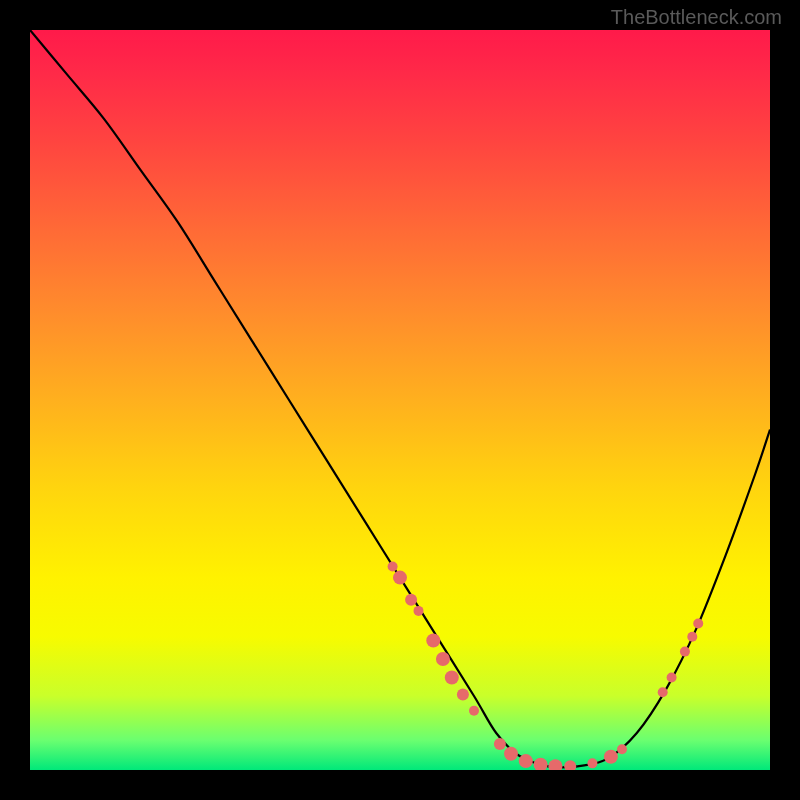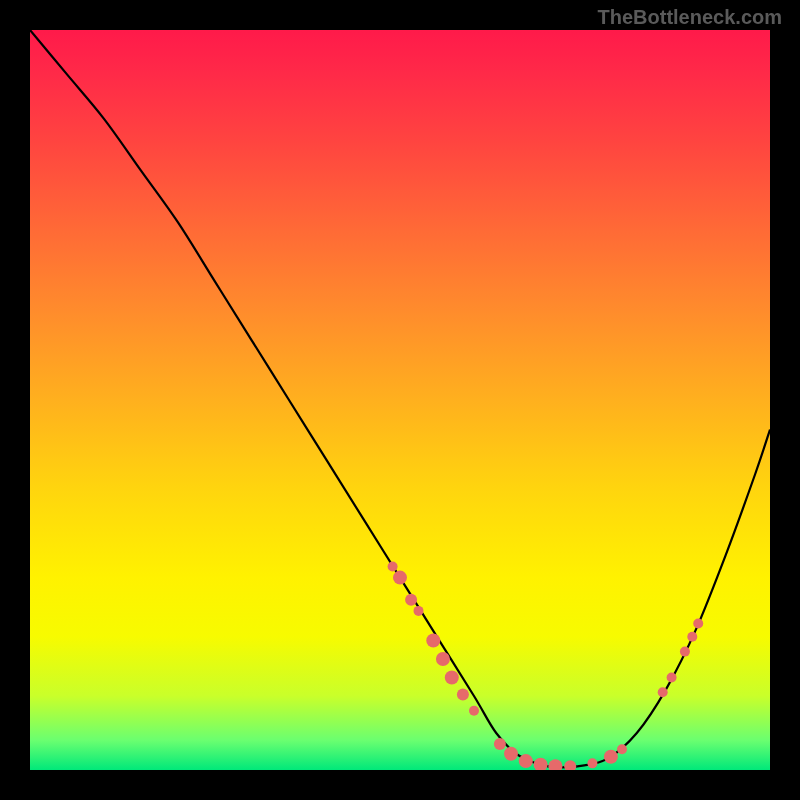--- a/index.html
+++ b/index.html
@@ -5,21 +5,21 @@
   * { margin: 0; padding: 0; box-sizing: border-box; }
   html, body { width: 800px; height: 800px; overflow: hidden; }
   body { background: #000; position: relative; font-family: Arial, sans-serif; }
   
   .watermark {
     position: absolute;
     top: 6px;
     right: 18px;
     color: #5a5a5a;
     font-size: 20px;
-    font-weight: bold;
+    font-weight: normal;
     z-index: 10;
     text-align: center;
   }
   
   .plot-area {
     position: absolute;
     left: 30px;
     top: 30px;
     width: 740px;
     height: 740px;

